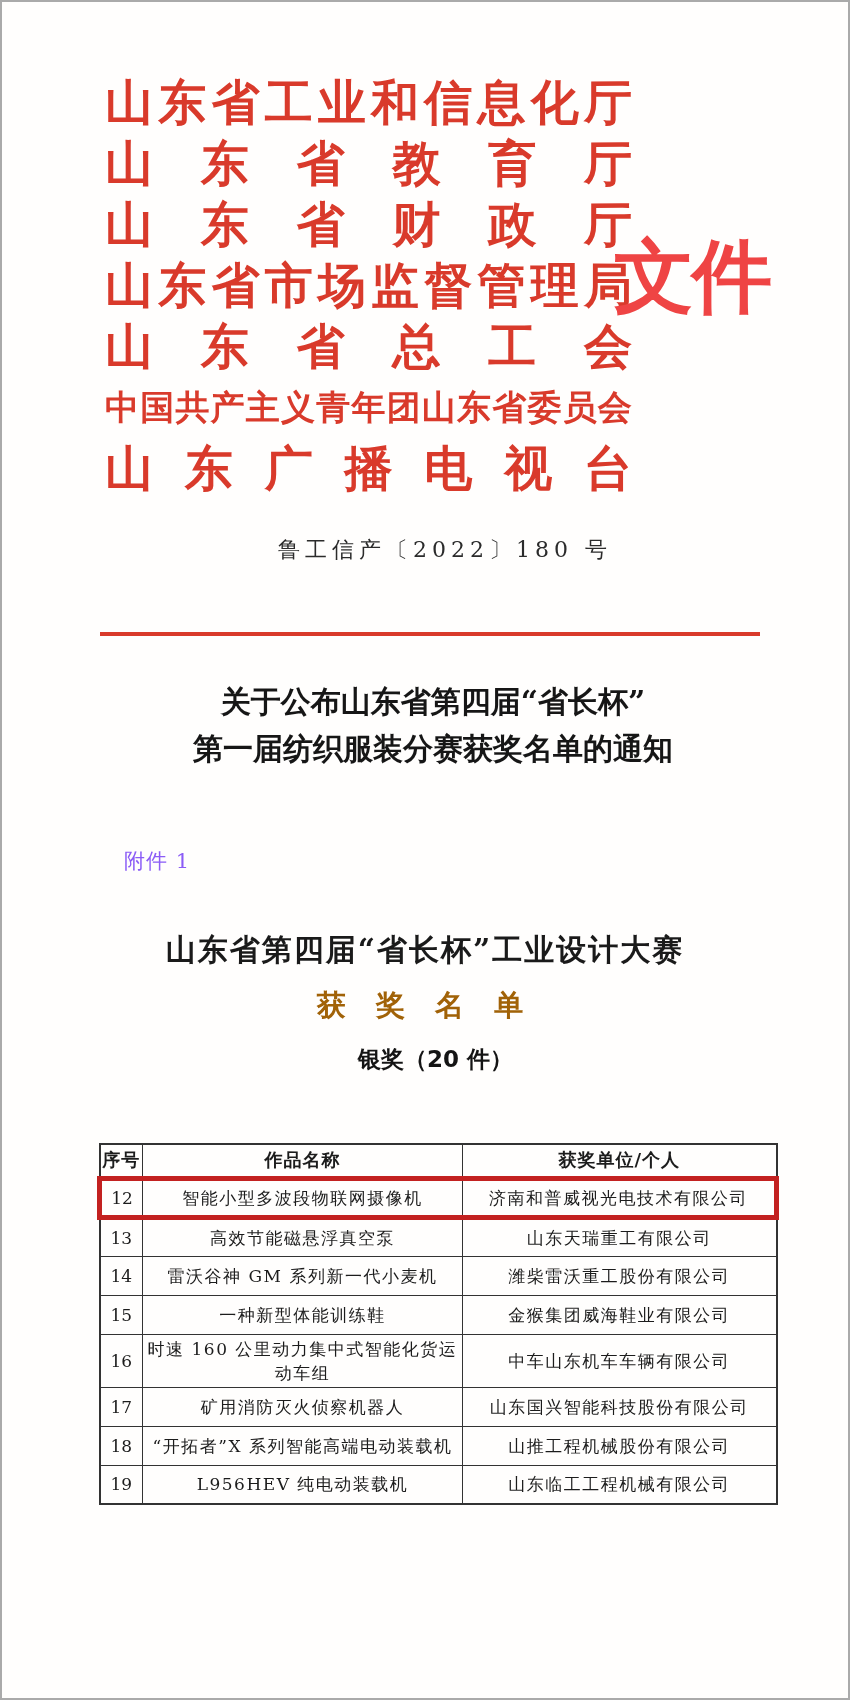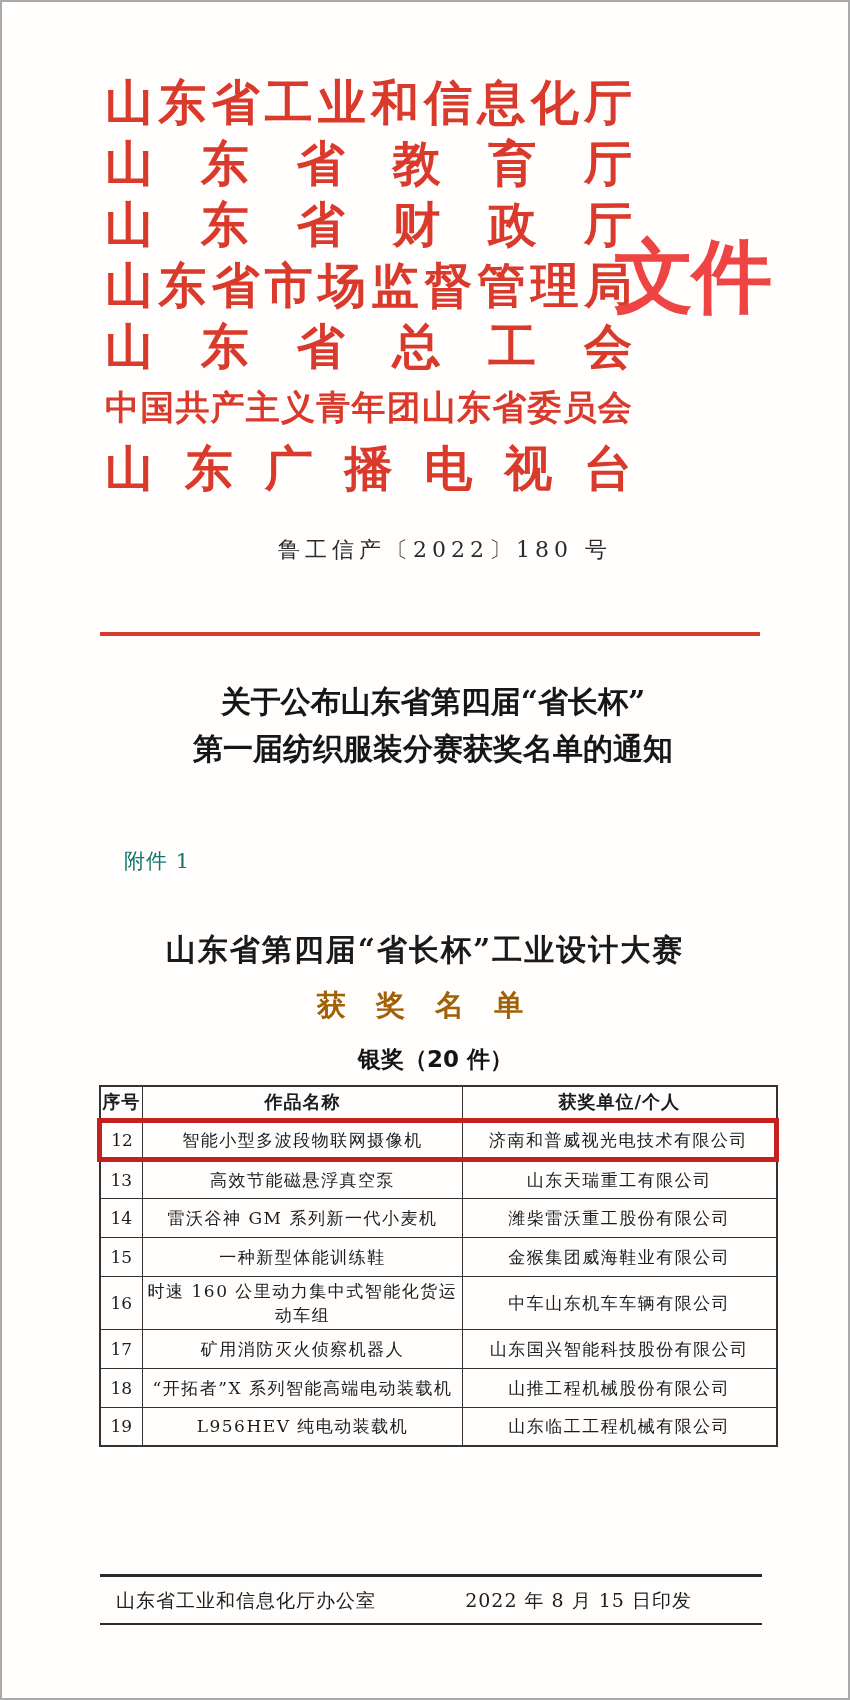--- a/index.html
+++ b/index.html
@@ -78,21 +78,21 @@
     font-size: 30px;
     line-height: 47px;
     color: #161616;
   }
 
   .attachment {
     position: absolute;
     top: 845px;
     left: 122px;
     font-size: 21px;
-    color: #0f766e;
+    color: #8b5cf6;
     letter-spacing: 1px;
   }
 
   
   .award-title {
     position: absolute;
     top: 928px;
     left: 0;
     width: 100%;
     text-align: center;
@@ -121,21 +121,21 @@
     text-align: center;
     font-size: 23px;
     font-weight: bold;
     color: #141414;
     font-family: "DejaVu Sans", "Liberation Sans", sans-serif;
   }
 
   
   table.award-table {
     position: absolute;
-    top: 1083px;
+    top: 1141px;
     left: 95px;
     width: 677px;
     border-collapse: collapse;
     table-layout: fixed;
   }
   .award-table col.c-no   { width: 43px; }
   .award-table col.c-work { width: 320px; }
   .award-table col.c-win  { width: 314px; }
   .award-table th, .award-table td {
     border: 1px solid #333333;
@@ -335,22 +335,14 @@
         <td>山推工程机械股份有限公司</td>
       </tr>
       <tr>
         <td class="no-cell">19</td>
         <td>L956HEV 纯电动装载机</td>
         <td>山东临工工程机械有限公司</td>
       </tr>
     </tbody>
   </table>
 
-  <div class="footer">
-    <div class="footer-rule-top"></div>
-    <div class="footer-row">
-      <span>山东省工业和信息化厅办公室</span>
-      <span>2022 年 8 月 15 日印发</span>
-    </div>
-    <div class="footer-rule-bottom"></div>
-  </div>
 
 </div>
 
 </body></html>

